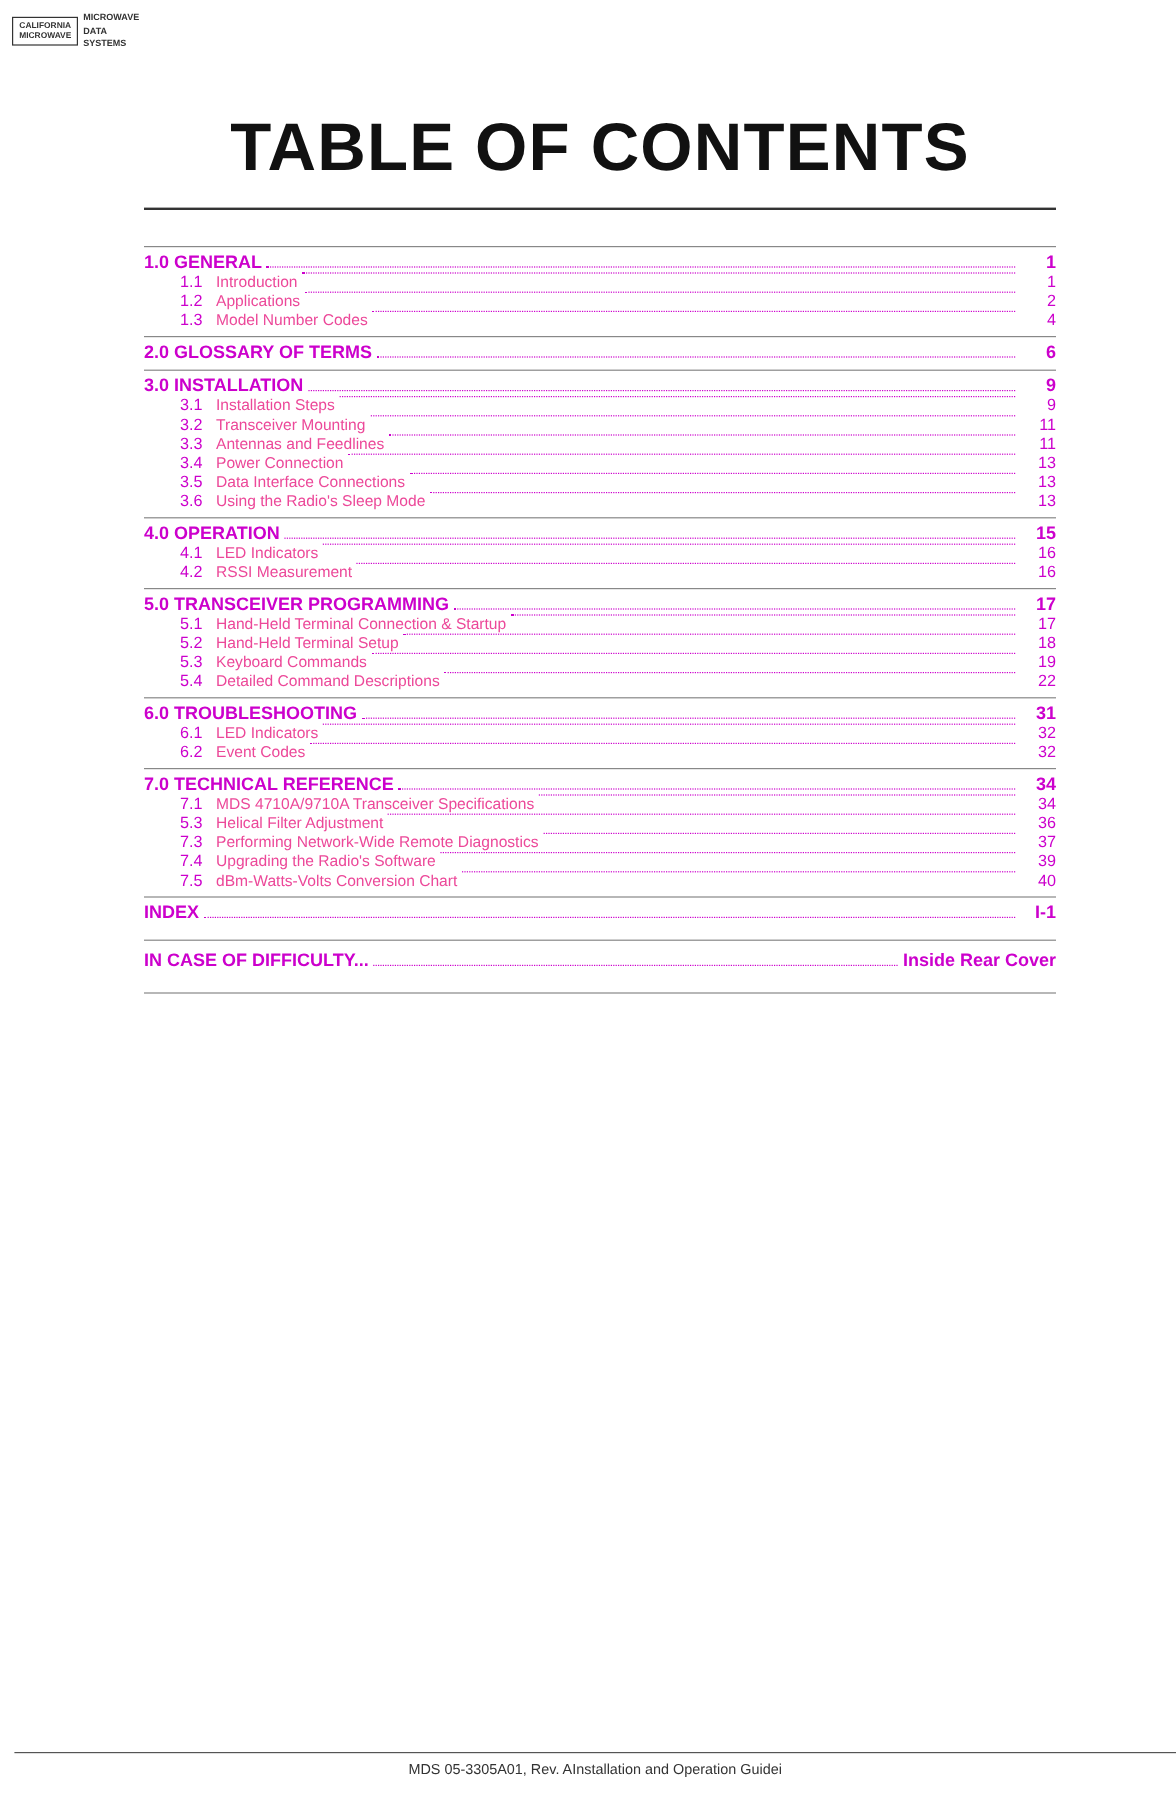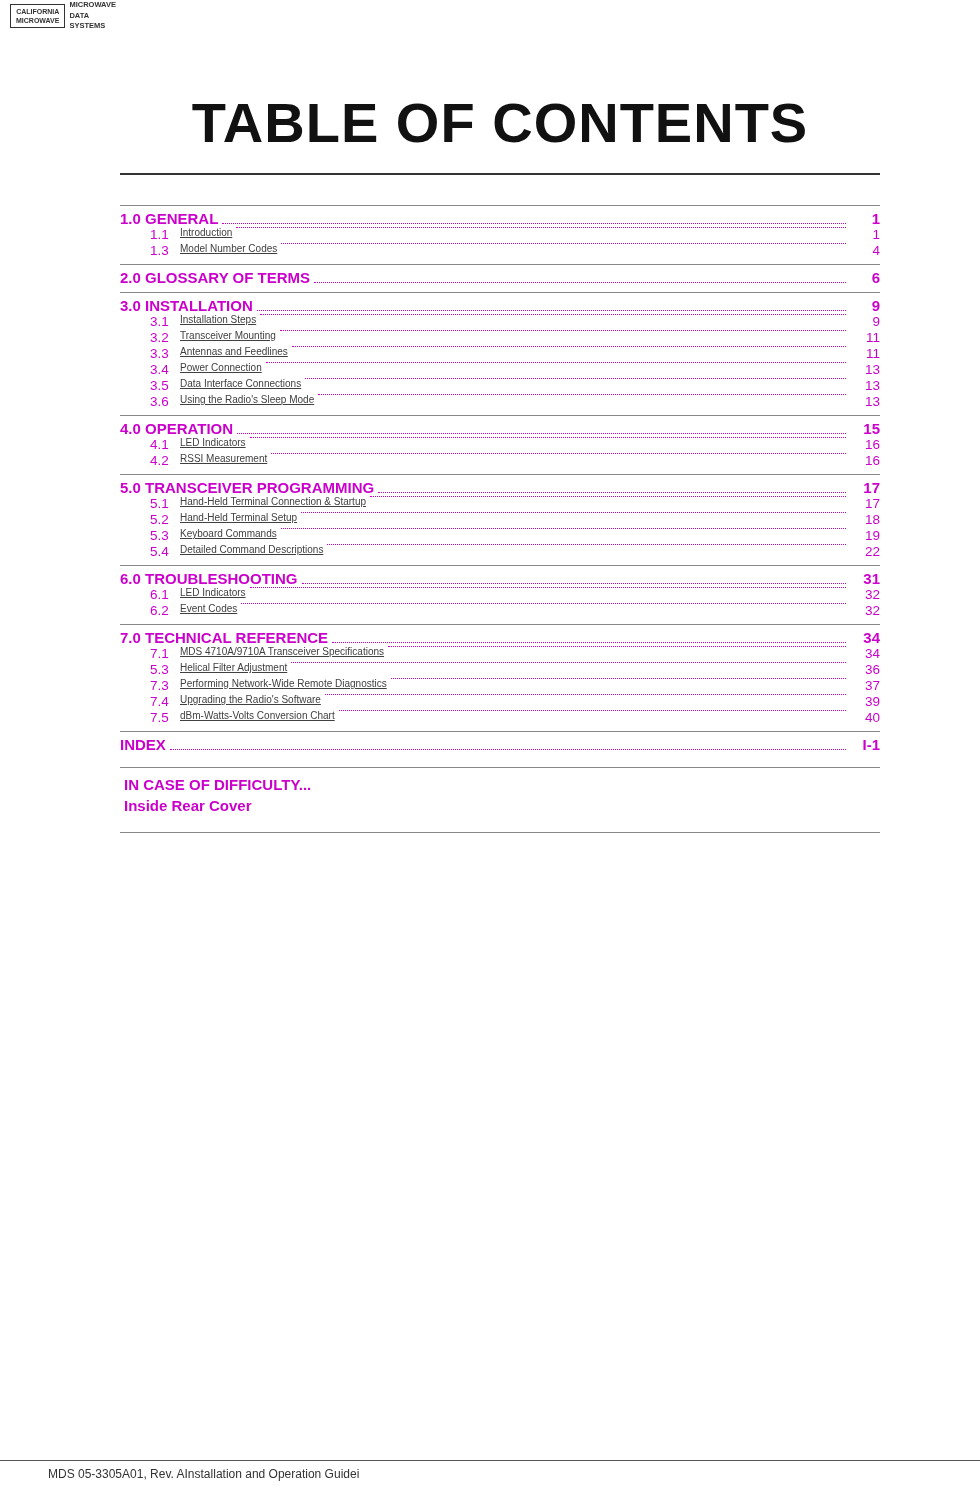--- a/index.html
+++ b/index.html
@@ -5,21 +5,21 @@
     * { margin: 0; padding: 0; box-sizing: border-box; }
     body {
       width: 980px;
       min-height: 1499px;
       background: #fff;
       font-family: Arial, sans-serif;
       position: relative;
     }
     .header-logo {
       position: absolute;
-      top: 0;
+      top: 10px;
       left: 10px;
       display: flex;
       align-items: center;
       gap: 6px;
     }
     .main-content {
       padding: 60px 100px 80px 120px;
     }
     .page-title {
       font-size: 56px;
@@ -46,24 +46,24 @@
       font-size: 15px;
       font-weight: bold;
       margin-top: 18px;
       display: flex;
       border-top: 1.5px solid #888;
       padding-top: 8px;
     }
     .footer {
       position: absolute;
       bottom: 18px;
-      left: 0;
+      left: 12px;
       right: 0;
       display: flex;
-      justify-content: flex-start;
+      justify-content: center;
       align-items: center;
       padding: 0 48px;
       border-top: 1px solid #555;
       padding-top: 6px;
       font-size: 12px;
       color: #333;
     }
     .footer-center {
       text-align: center;
     }
@@ -97,24 +97,23 @@
       align-items: flex-start;
       padding-left: 30px;
       margin-bottom: 1px;
     }
     .sub-num-label {
       color: #cc00cc;
       font-size: 13.5px;
       min-width: 30px;
     }
     .sub-title-label {
-      color: #404040;
-      font-size: 10px;
+      color: #ec4899;
+      font-size: 13px;
       white-space: nowrap;
-      text-decoration: underline;
     }
     .sub-dots {
       flex: 1;
       border-bottom: 1px dotted #cc00cc;
       margin: 0 4px 3px 4px;
       min-width: 10px;
     }
     .sub-page {
       color: #cc00cc;
       font-size: 13.5px;
@@ -150,20 +149,26 @@
         <span class="major-dots"></span>
         <span class="major-page">1</span>
       </div>
       <div class="sub-row">
         <span class="sub-num-label">1.1</span>
         <span class="sub-title-label">Introduction</span>
         <span class="sub-dots"></span>
         <span class="sub-page">1</span>
       </div>
       <div class="sub-row">
+        <span class="sub-num-label">1.2</span>
+        <span class="sub-title-label">Applications</span>
+        <span class="sub-dots"></span>
+        <span class="sub-page">2</span>
+      </div>
+      <div class="sub-row">
         <span class="sub-num-label">1.3</span>
         <span class="sub-title-label">Model Number Codes</span>
         <span class="sub-dots"></span>
         <span class="sub-page">4</span>
       </div>
       <div class="section-separator"></div>
       <div class="major-toc-row">
         <span class="major-label">2.0   GLOSSARY OF TERMS</span>
         <span class="major-dots"></span>
         <span class="major-page">6</span>
@@ -312,21 +317,21 @@
         <span class="sub-dots"></span>
         <span class="sub-page">40</span>
       </div>
       <div class="section-separator"></div>
       <div class="major-toc-row">
         <span class="major-label">INDEX</span>
         <span class="major-dots"></span>
         <span class="major-page">I-1</span>
       </div>
       <div class="section-separator" style="margin-top: 14px;"></div>
-      <div class="major-toc-row" style="margin-top: 8px; flex-direction: column;">
+      <div class="major-toc-row" style="margin-top: 8px;">
         <span class="major-label">IN CASE OF DIFFICULTY...</span>
         <span class="major-dots"></span>
         <span class="major-page">Inside Rear Cover</span>
       </div>
     </div>
 
   <div class="in-case-row" id="in-case-render"></div>
 </div>
 
 <div class="footer">

